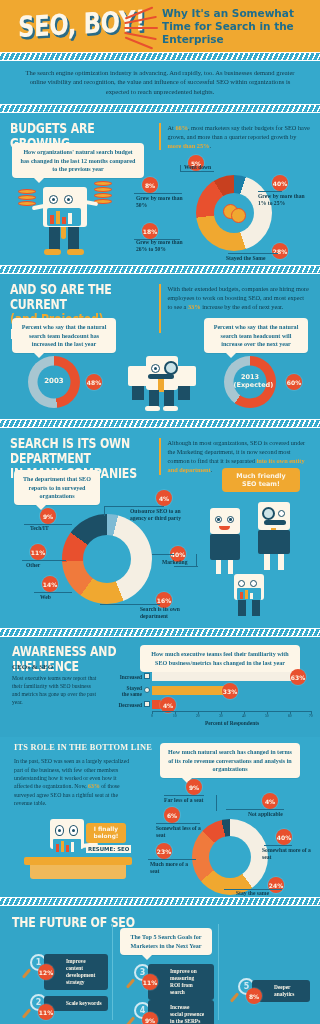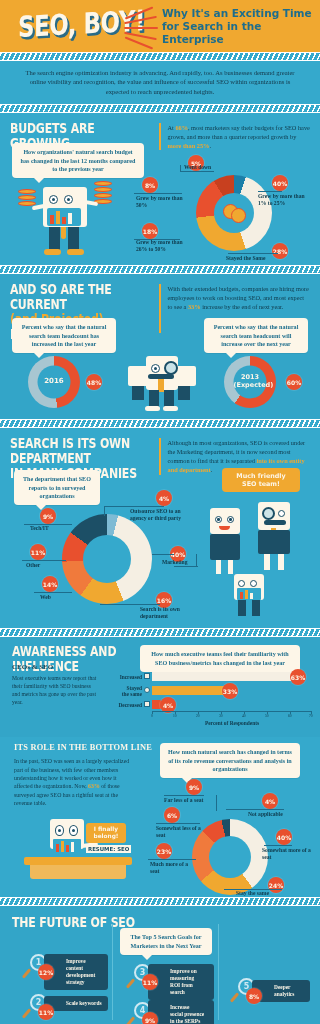--- a/index.html
+++ b/index.html
@@ -247,21 +247,21 @@
     <div class="logo-wrap">
       <div class="logo-title">SEO, BOY!</div>
       <div class="rays">
         <div class="ray" style="width:30px; top:4px;  transform:rotate(-22deg);"></div>
         <div class="ray" style="width:33px; top:11px; transform:rotate(-11deg);"></div>
         <div class="ray" style="width:34px; top:19px; transform:rotate(0deg);"></div>
         <div class="ray" style="width:33px; top:27px; transform:rotate(11deg);"></div>
         <div class="ray" style="width:30px; top:34px; transform:rotate(22deg);"></div>
       </div>
     </div>
-    <div class="header-sub">Why It's an Exciting Time
+    <div class="header-sub">Why It's an Somewhat Time
 for Search in the Enterprise</div>
   </div>
 
   <div class="zig"></div>
 
   <div class="intro">
     <p>The search engine optimization industry is advancing. And rapidly, too. As businesses demand greater online visibility and recognition, the value and influence of successful SEO within organizations is expected to reach unprecedented heights.</p>
   </div>
 
   <div class="zig"></div>
@@ -350,21 +350,21 @@
     <div class="bubble" style="position:absolute; left:12px; top:44px; width:104px;">Percent who say that the
 natural search team headcount
 has increased in the last year</div>
     <div class="bubble" style="position:absolute; left:204px; top:44px; width:104px;">Percent who say that the
 natural search team headcount
 will increase over the next year</div>
 
     <div class="donut" style="left:28px; top:82px; width:52px; height:52px;
       background: conic-gradient(#E8502E 0deg 172.8deg, #A8C6D1 172.8deg 360deg);">
       <div class="hole" style="width:33px; height:33px; background:#33a5c8;">
-        <div style="position:absolute; left:0; top:11px; width:33px; text-align:center; font-family:'DejaVu Sans',sans-serif; font-weight:bold; font-size:7px; color:#fdf6e8; line-height:8px; white-space:pre-line;">2016</div>
+        <div style="position:absolute; left:0; top:11px; width:33px; text-align:center; font-family:'DejaVu Sans',sans-serif; font-weight:bold; font-size:7px; color:#fdf6e8; line-height:8px; white-space:pre-line;">2003</div>
       </div>
     </div>
     <span class="pct" style="left:86px; top:100px;">48%</span>
 
     <div class="donut" style="left:224px; top:82px; width:52px; height:52px;
       background: conic-gradient(#E8502E 0deg 216deg, #A8C6D1 216deg 360deg);">
       <div class="hole" style="width:33px; height:33px; background:#33a5c8;">
         <div style="position:absolute; left:0; top:8px; width:33px; text-align:center; font-family:'DejaVu Sans',sans-serif; font-weight:bold; font-size:6.5px; color:#fdf6e8; line-height:7.5px; white-space:pre-line;">2013
 (Expected)</div>
       </div>

